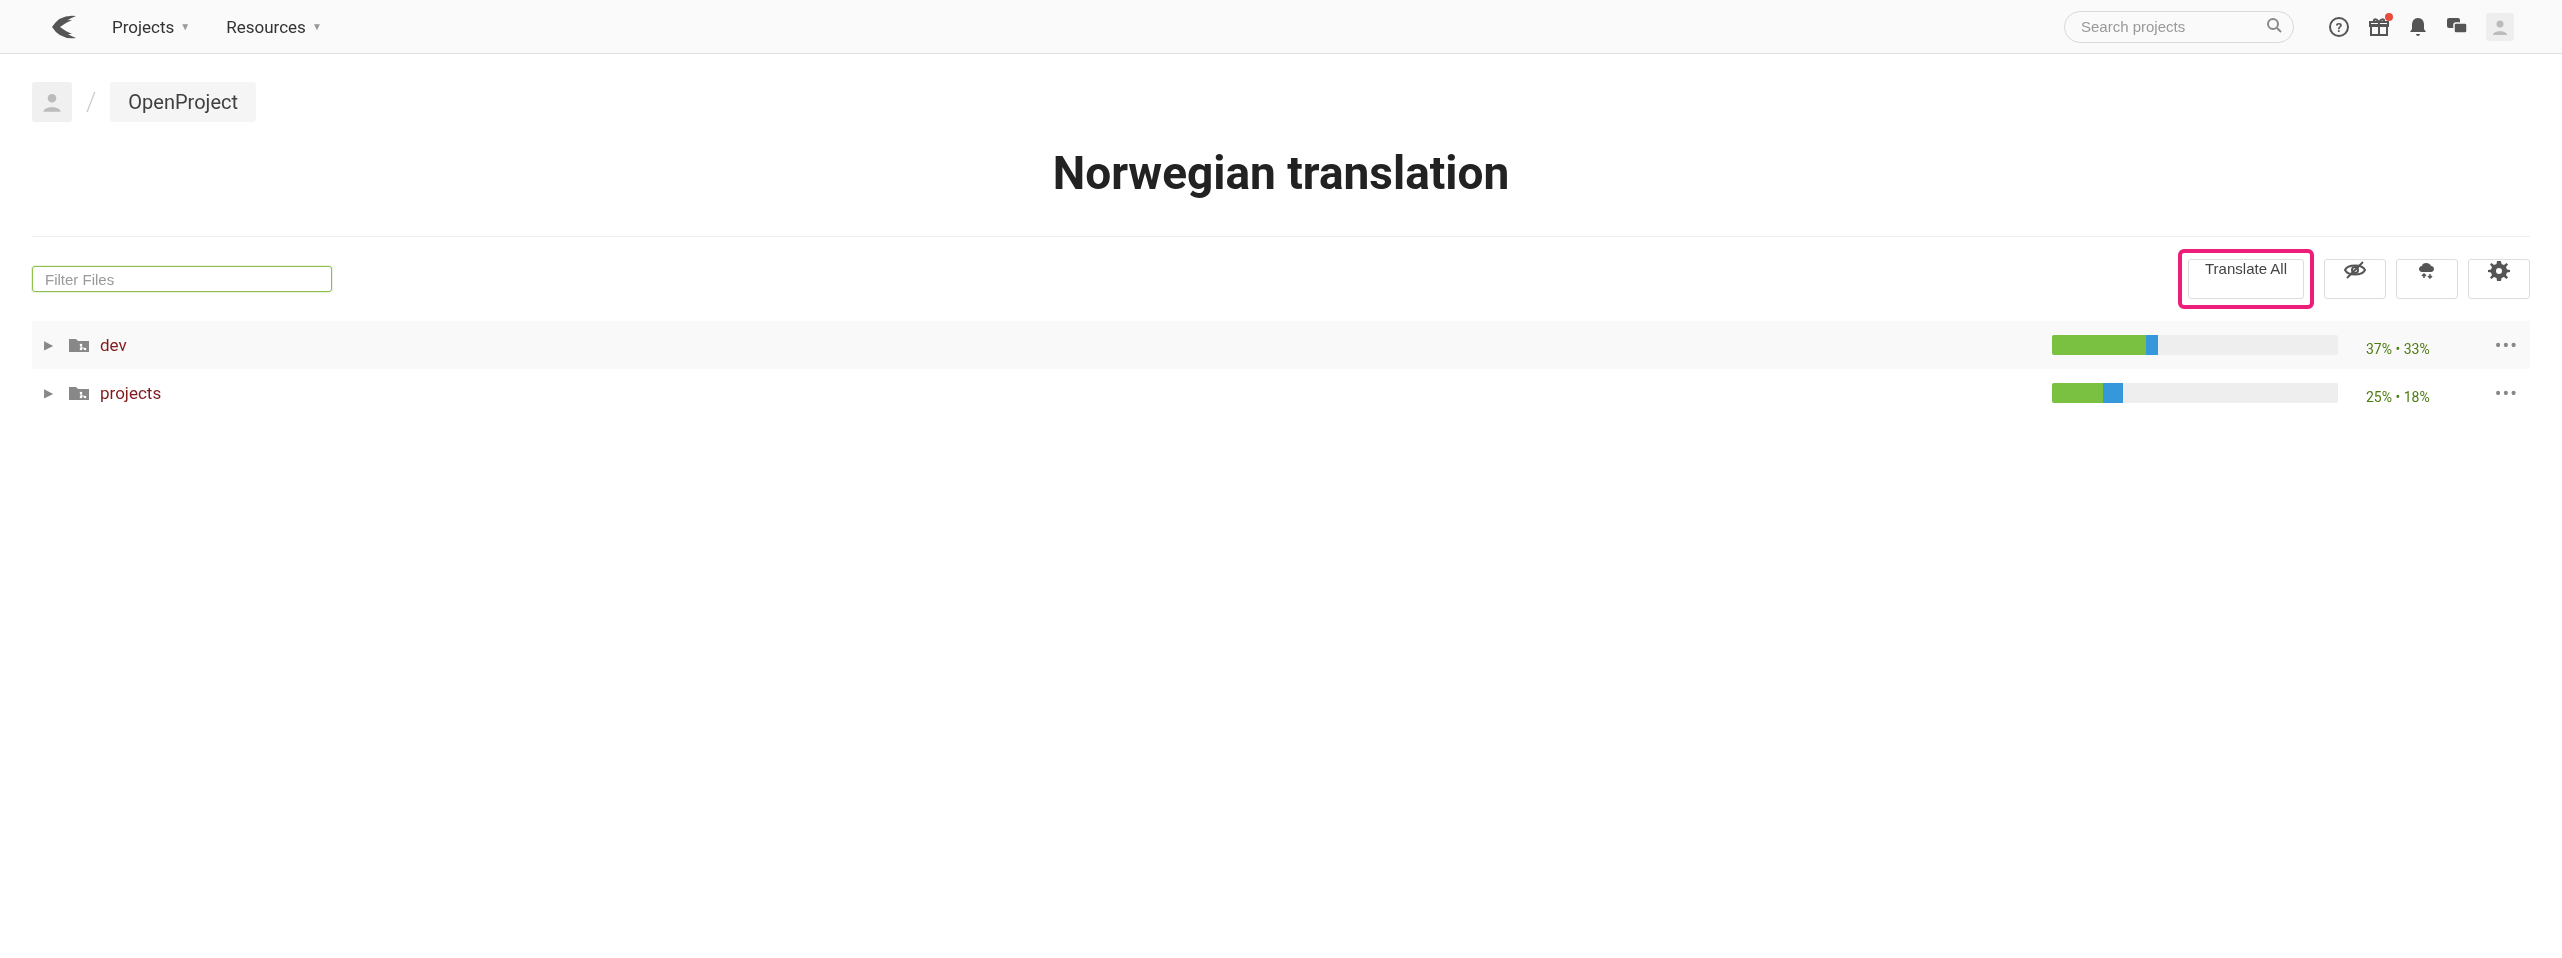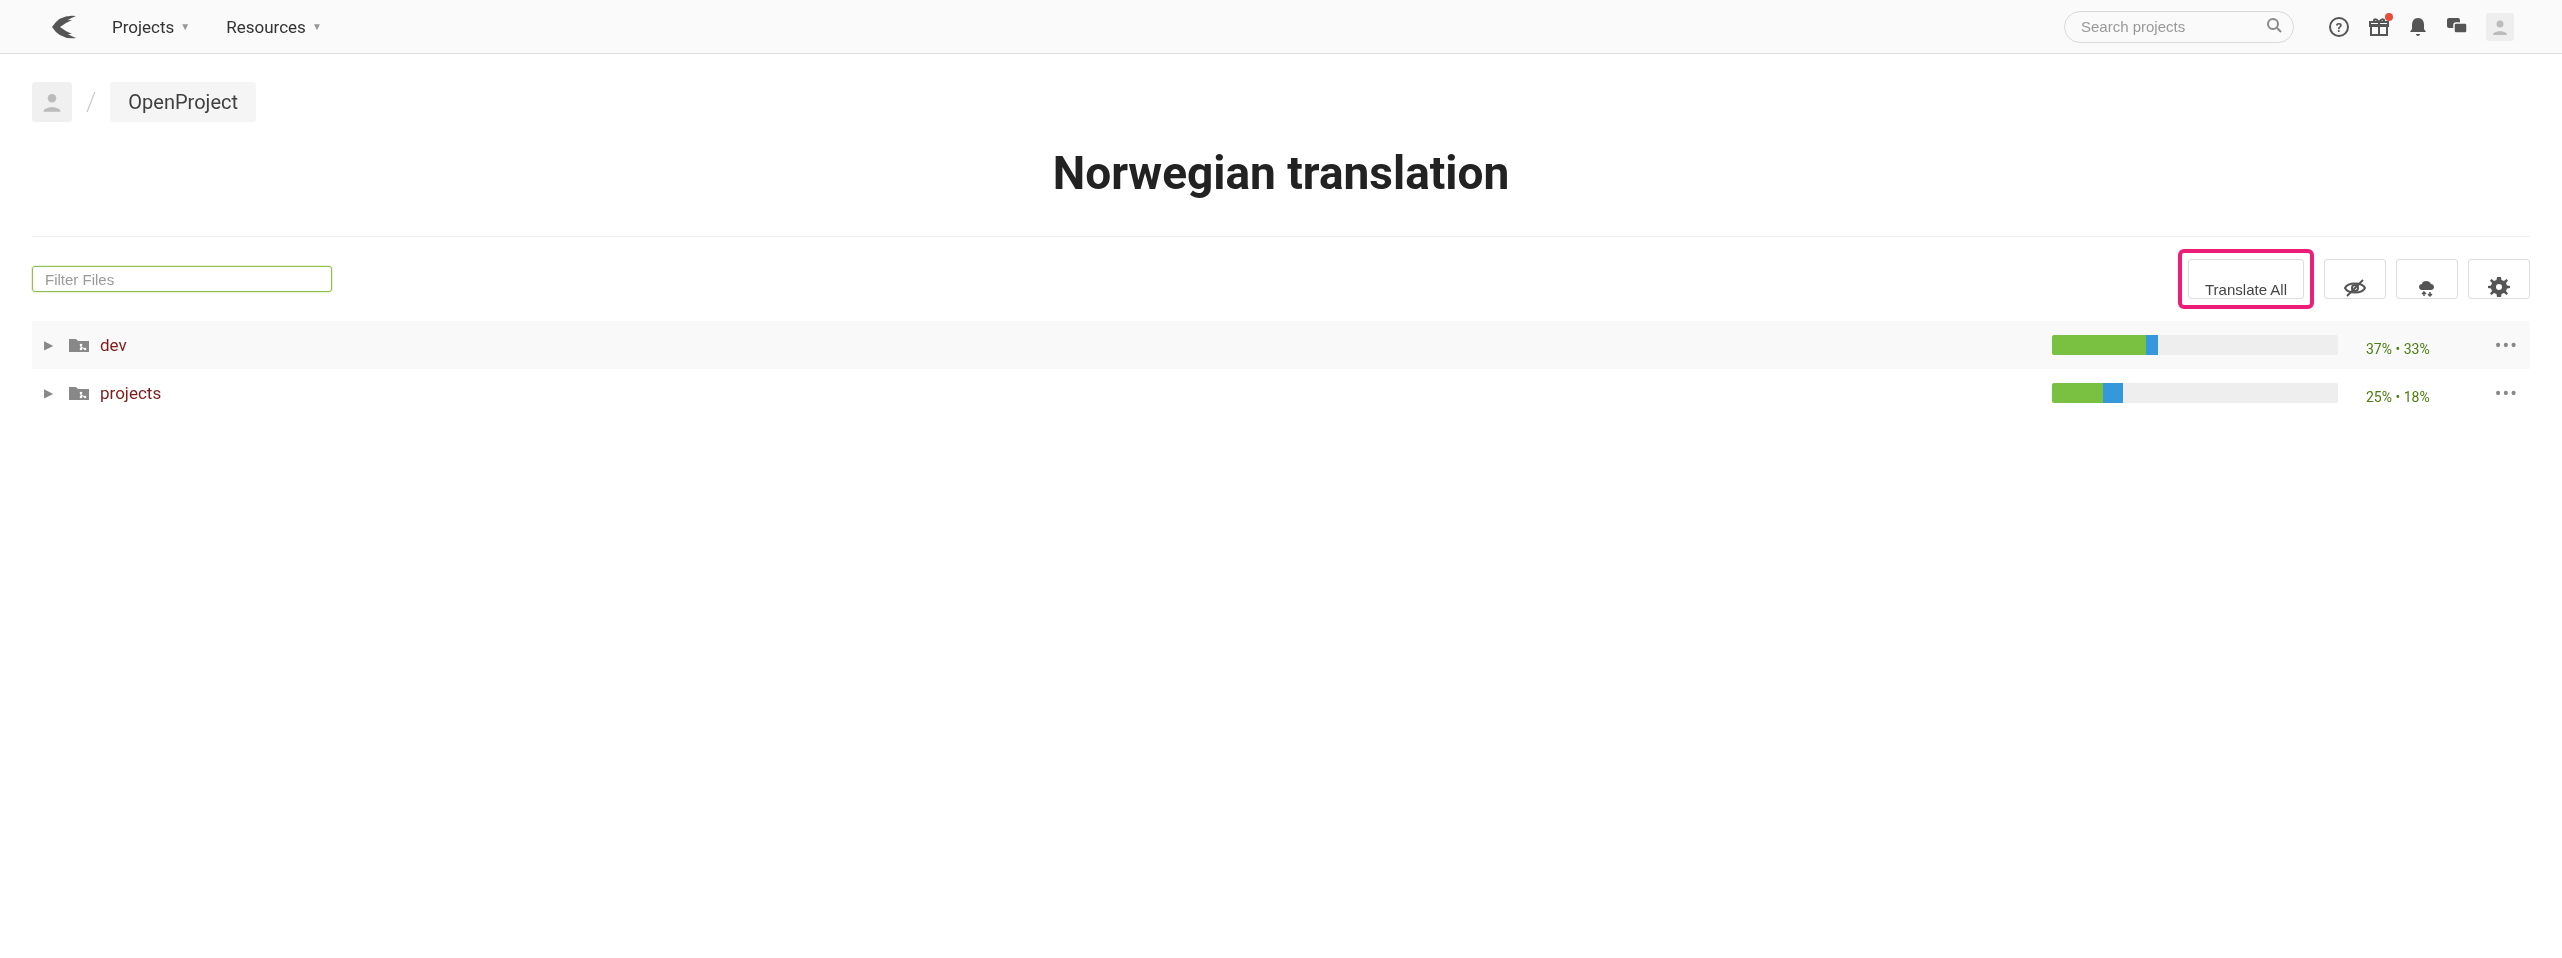--- a/index.html
+++ b/index.html
@@ -156,21 +156,21 @@
     height: 40px;
     min-width: 40px;
     border: 1px solid #ddd;
     background: #fff;
     border-radius: 3px;
     font-size: 15px;
     color: #444;
     cursor: pointer;
     padding: 0 16px;
     display: flex;
-    align-items: flex-end;
+    align-items: flex-start;
     justify-content: center;
   }
   .btn-icon { padding: 0; width: 62px; }
   
   .row {
     display: flex;
     align-items: center;
     height: 48px;
     padding: 0 12px;
   }

